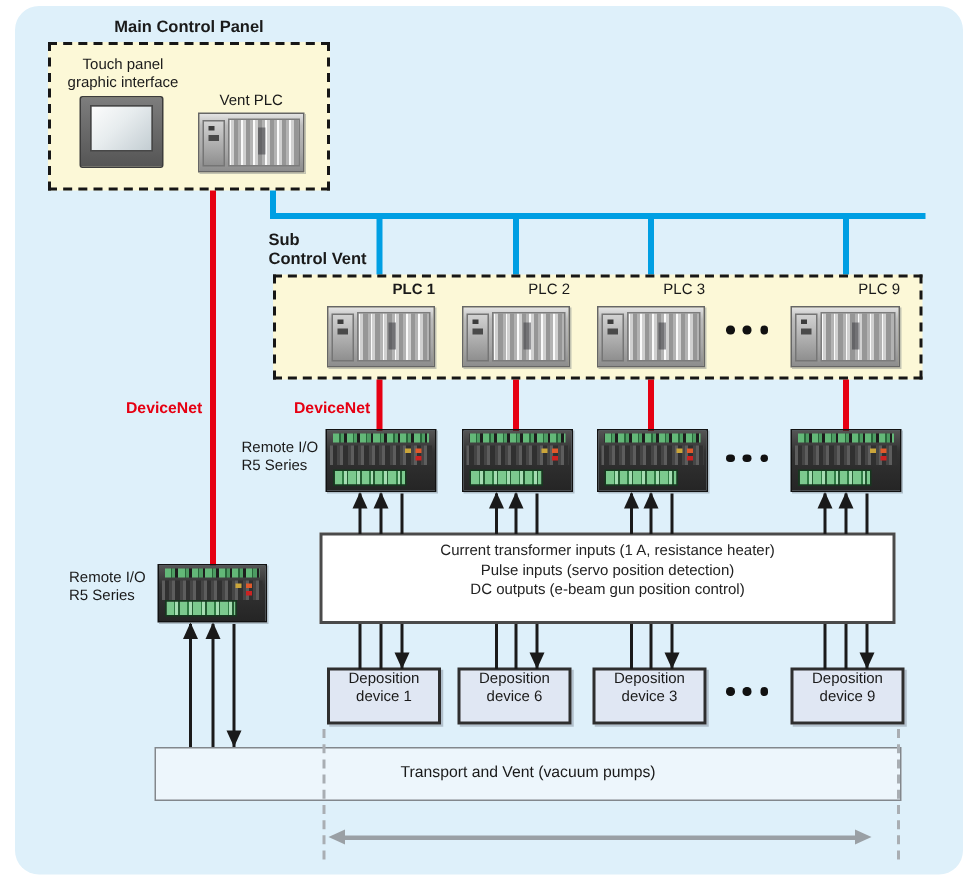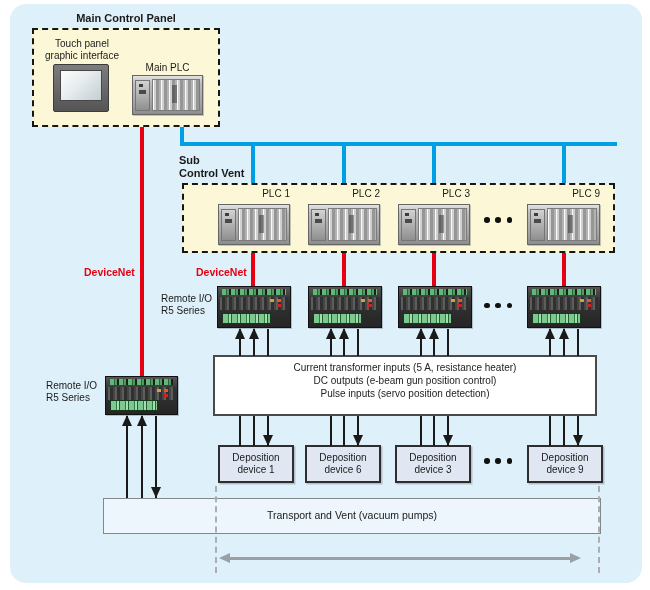--- a/index.html
+++ b/index.html
@@ -50,21 +50,21 @@
        background:repeating-linear-gradient(90deg,#5d5d5d 0 2px,#303030 2px 5px,#454545 5px 7px);}
   .rio-led{position:absolute;width:4px;height:3px;background:#e05a2b;right:9px;top:12px;box-shadow:0 5px 0 #c22,-7px 0 0 #caa53a;}
   .rio-bot{position:absolute;bottom:3px;left:4px;width:68%;height:11px;border:1px solid #16381f;
        background:repeating-linear-gradient(90deg,#7cc98e 0 5px,#2f7a43 5px 6px,#a5dcb2 6px 8px,#245c33 8px 9px);}
   
   .io-box{left:213px;top:355px;width:384px;height:61px;background:#ffffff;border:2px solid #4a4a4a;
           padding-top:5px;}
   .io-box div{font-size:10px;line-height:12.8px;text-align:center;color:#222;}
   .device-box{position:absolute;top:445px;width:76px;height:38px;background:#e0e7f3;border:2px solid #2e2e2e;
           box-shadow:1.5px 1.5px 0 rgba(110,120,135,.4);display:flex;flex-direction:column;
-          align-items:center;justify-content:center;}
+          align-items:center;justify-content:flex-start;}
   .device-box span{font-size:10px;line-height:11.8px;}
   .transport-box{left:103px;top:498px;width:498px;height:36px;background:#edf6fc;border:1px solid #82878c;
           display:flex;align-items:center;justify-content:center;}
   .gray-dash{position:absolute;border-left:2px dashed #a9aeb3;width:0;top:486px;height:87px;}
   .dim-shaft{left:228px;top:557px;width:344px;height:2.5px;background:#9aa0a5;}
   .dim-head-l{left:219px;top:553px;width:0;height:0;border-top:5.5px solid transparent;
           border-bottom:5.5px solid transparent;border-right:11px solid #9aa0a5;}
   .dim-head-r{left:570px;top:553px;width:0;height:0;border-top:5.5px solid transparent;
           border-bottom:5.5px solid transparent;border-left:11px solid #9aa0a5;}
   .red-text{color:#e60012;font-weight:bold;font-size:10.5px;}
@@ -91,34 +91,34 @@
 
   <div class="abs lbl bold center" style="left:32px;top:13px;width:188px;font-size:11px;">Main Control Panel</div>
   <div class="abs dashed-box" style="left:32px;top:28px;width:188px;height:99px;"></div>
   <div class="abs lbl center" style="left:40px;top:38px;width:84px;">
     <span style="display:block;">Touch panel</span>
     <span style="display:block;">graphic interface</span>
   </div>
   <div class="abs monitor">
     <div class="monitor-screen"></div>
   </div>
-  <div class="abs lbl center" style="left:132px;top:62px;width:71px;">Main PLC</div>
+  <div class="abs lbl center" style="left:132px;top:62px;width:71px;">Vent PLC</div>
   <div class="plc" style="left:132px;top:75px;width:71px;height:40px;">
     <div class="plc-psu"></div>
     <div class="plc-slats"></div>
   </div>
 
 
   <div class="abs lbl bold t11" style="left:179px;top:154px;">
     <span style="display:block;">Sub</span>
     <span style="display:block;">Control Vent</span>
   </div>
   <div class="abs dashed-box" style="left:182px;top:183px;width:433px;height:70px;"></div>
 
-  <div class="abs lbl right" style="left:218px;top:188px;width:72px;">PLC 1</div>
+  <div class="abs lbl right" style="left:218px;top:188px;width:72px;font-weight:bold;">PLC 1</div>
   <div class="abs lbl right" style="left:308px;top:188px;width:72px;">PLC 2</div>
   <div class="abs lbl right" style="left:398px;top:188px;width:72px;">PLC 3</div>
   <div class="abs lbl right" style="left:527px;top:188px;width:73px;">PLC 9</div>
 
   <div class="plc" style="left:218px;top:204px;width:72px;height:41px;">
       <div class="plc-psu"></div>
       <div class="plc-slats"></div>
     </div>
   <div class="plc" style="left:308px;top:204px;width:72px;height:41px;">
       <div class="plc-psu"></div>
@@ -159,23 +159,23 @@
       <div class="rio-bot"></div>
     </div>
   <div class="rio" style="left:527px;top:286px;width:74px;height:42px;">
       <div class="rio-top"></div>
       <div class="rio-mid"></div>
       <div class="rio-led"></div>
       <div class="rio-bot"></div>
     </div>
 
   <div class="abs io-box">
-    <div>Current transformer inputs (5 A, resistance heater)</div>
+    <div>Current transformer inputs (1 A, resistance heater)</div>
+    <div>Pulse inputs (servo position detection)</div>
     <div>DC outputs (e-beam gun position control)</div>
-    <div>Pulse inputs (servo position detection)</div>
   </div>
 
   <div class="device-box" style="left:218px;">
     <span>Deposition</span>
     <span>device 1</span>
   </div>
   <div class="device-box" style="left:305px;">
     <span>Deposition</span>
     <span>device 6</span>
   </div>

